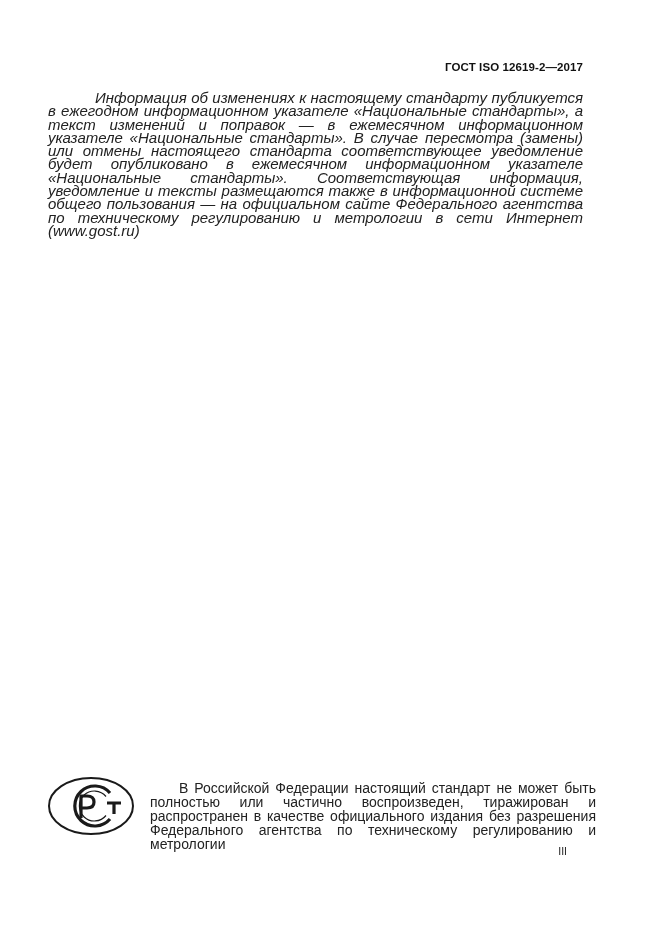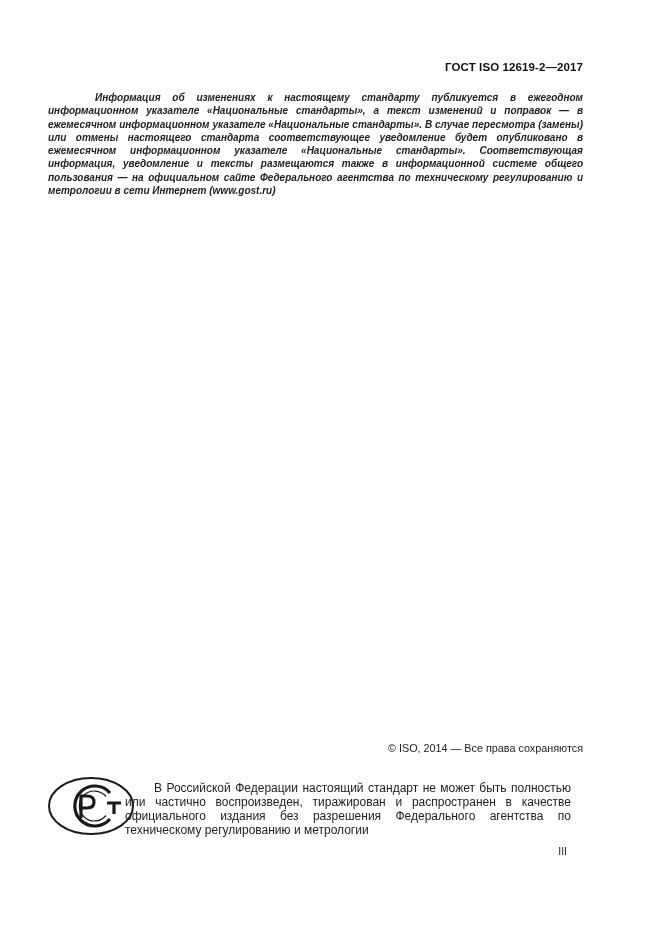--- a/index.html
+++ b/index.html
@@ -22,28 +22,27 @@
       font-size: 11.5px;
       font-weight: bold;
       letter-spacing: 0.1px;
       color: #111;
     }
     .info-paragraph {
       position: absolute;
       top: 91px;
       left: 48px;
       width: 535px;
-      font-size: 10px;
+      font-size: 15px;
       line-height: 13.3px;
       font-style: italic;
       text-align: justify;
       text-indent: 47px;
       margin: 0;
       color: #222;
-      font-weight: bold;
     }
     .copyright-block {
       position: absolute;
       top: 741px;
       right: 78px;
       text-align: right;
       font-size: 10.8px;
       line-height: 14px;
       color: #222;
     }
@@ -54,23 +53,23 @@
     .rst-logo {
       position: absolute;
       left: 47px;
       top: 776px;
       width: 88px;
       height: 60px;
     }
     .notice-paragraph {
       position: absolute;
       top: 781px;
-      left: 125px;
+      left: 150px;
       width: 446px;
-      font-size: 12px;
+      font-size: 14px;
       line-height: 14px;
       text-align: justify;
       text-indent: 29px;
       margin: 0;
       color: #222;
     }
     .page-number {
       position: absolute;
       top: 845px;
       right: 94px;
@@ -79,21 +78,20 @@
     }
   </style>
 </head>
 <body>
 
 <div class="doc-header">ГОСТ ISO 12619-2—2017</div>
 
 <p class="info-paragraph">Информация об изменениях к настоящему стандарту публикуется в ежегодном информационном указателе «Национальные стандарты», а текст изменений и поправок — в ежемесячном информационном указателе «Национальные стандарты». В случае пересмотра (замены) или отмены настоящего стандарта соответствующее уведомление будет опубликовано в ежемесячном информационном указателе «Национальные стандарты». Соответствующая информация, уведомление и тексты размещаются также в информационной системе общего пользования — на официальном сайте Федерального агентства по техническому регулированию и метрологии в сети Интернет (www.gost.ru)</p>
 
 <div class="copyright-block">
-  <span class="copyright-line">© ISO, 2014 — Все права сохраняются</span>
 </div>
 
 <div class="rst-logo">
   <svg width="88" height="60" viewBox="0 0 88 60" xmlns="http://www.w3.org/2000/svg">
 
     <ellipse cx="44" cy="30" rx="42" ry="28" fill="none" stroke="#1a1a1a" stroke-width="2"></ellipse>
 
     <path d="M 63 17 A 20 20 0 1 0 63 43" fill="none" stroke="#1a1a1a" stroke-width="3.2"></path>
 
     <path d="M 59 20.5 A 15 15 0 1 0 59 39.5" fill="none" stroke="#1a1a1a" stroke-width="1.2"></path>

